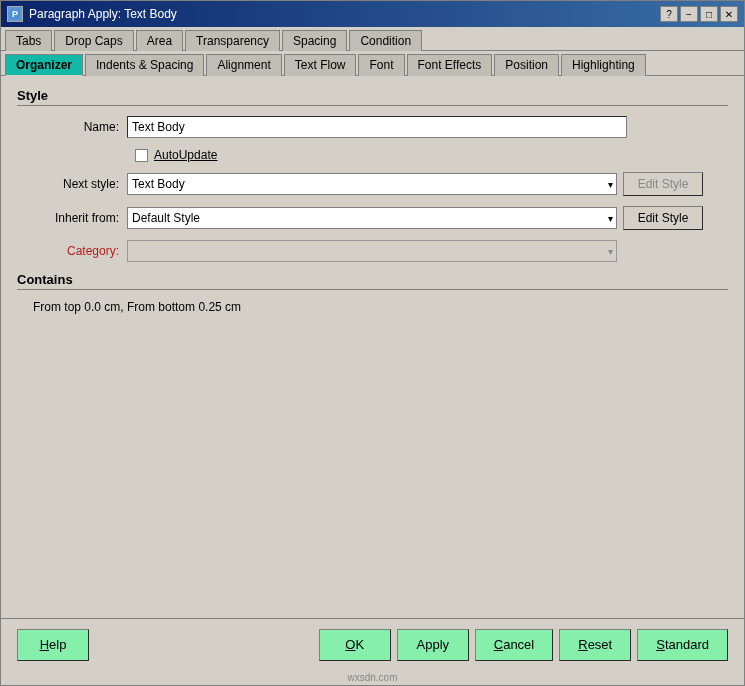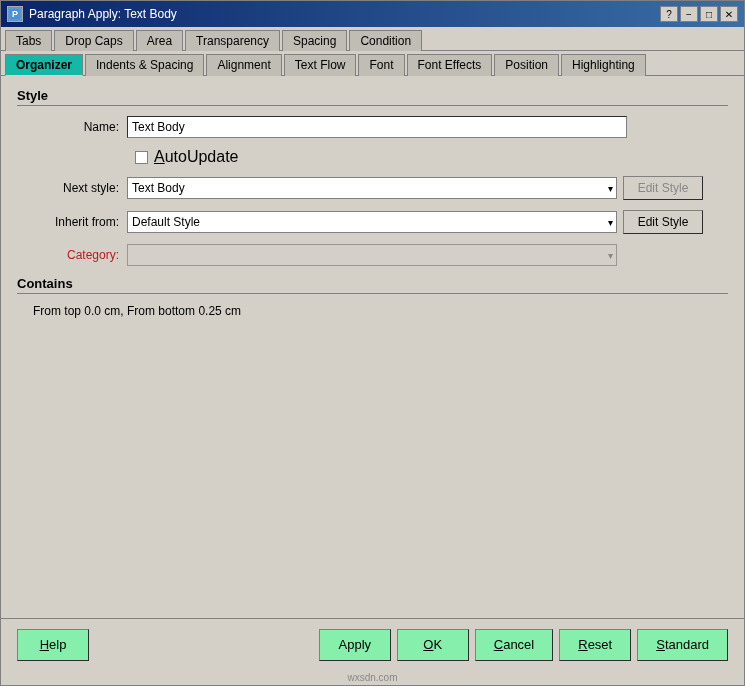--- a/index.html
+++ b/index.html
@@ -143,22 +143,23 @@
     }
     .checkbox {
       width: 13px;
       height: 13px;
       border: 1px solid #808080;
       background: white;
       cursor: pointer;
       flex-shrink: 0;
     }
     .autoupdate-label {
-      font-size: 16px;
-      cursor: pointer;
+      font-size: 12px;
+      cursor: pointer;
+      text-decoration: underline;
     }
     .autoupdate-label span { text-decoration: underline; }
 
     .select-with-btn {
       display: flex;
       align-items: center;
       gap: 6px;
       flex: 1;
     }
     .select-wrapper {
@@ -338,22 +339,22 @@
       <div class="contains-text">From top 0.0 cm, From bottom 0.25 cm</div>
     </div>
 
   </div>
 
   <div class="footer">
     <div class="footer-left">
       <button class="footer-btn"><span style="text-decoration:underline">H</span>elp</button>
     </div>
     <div class="footer-right">
+      <button class="footer-btn"><span style="text-decoration:underline">O</span>K</button>
       <button class="footer-btn">Apply</button>
-      <button class="footer-btn"><span style="text-decoration:underline">O</span>K</button>
       <button class="footer-btn"><span style="text-decoration:underline">C</span>ancel</button>
       <button class="footer-btn"><span style="text-decoration:underline">R</span>eset</button>
       <button class="footer-btn"><span style="text-decoration:underline">S</span>tandard</button>
     </div>
   </div>
 
   <div class="watermark">wxsdn.com</div>
 </div>
 
 </body></html>

